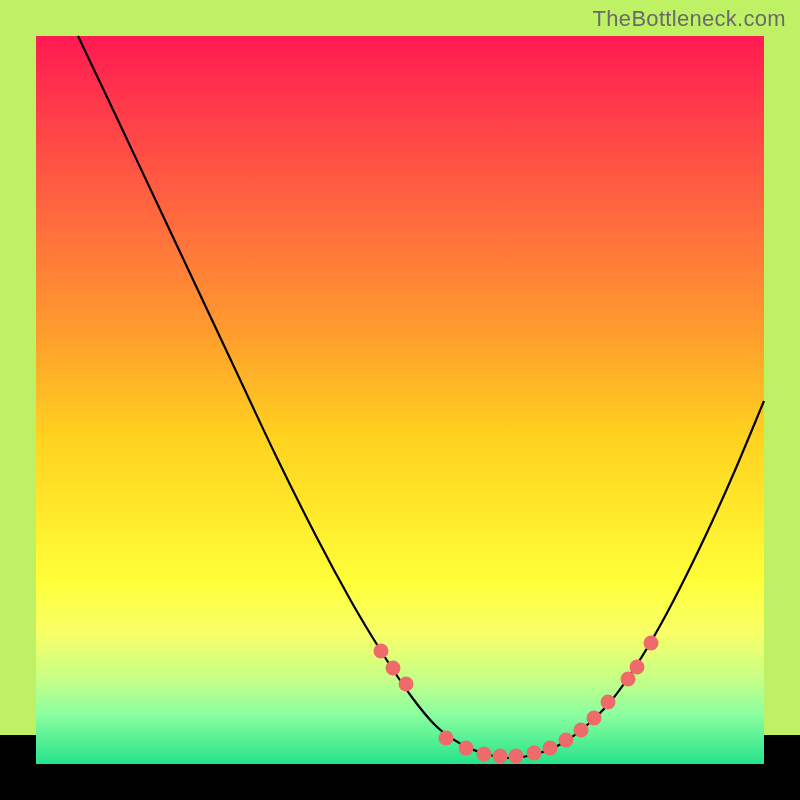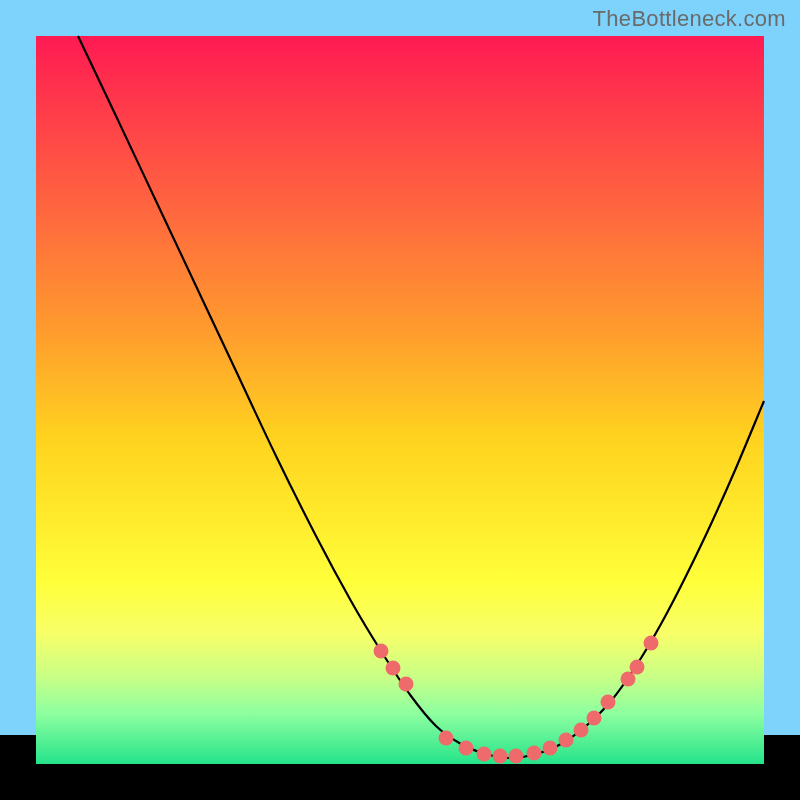--- a/index.html
+++ b/index.html
@@ -9,21 +9,21 @@
     height: 800px;
     background: #000;
     overflow: hidden;
   }
   .frame {
     position: absolute;
     left: 0;
     top: 0;
     width: 800px;
     height: 735px;
-    background: #7dd3fc;
+    background: #bef264;
   }
   .plot {
     position: absolute;
     left: 36px;
     top: 36px;
     width: 728px;
     height: 728px;
     background: linear-gradient(to bottom,
       #ff1a52 0%,
       #ff3b4a 10%,

